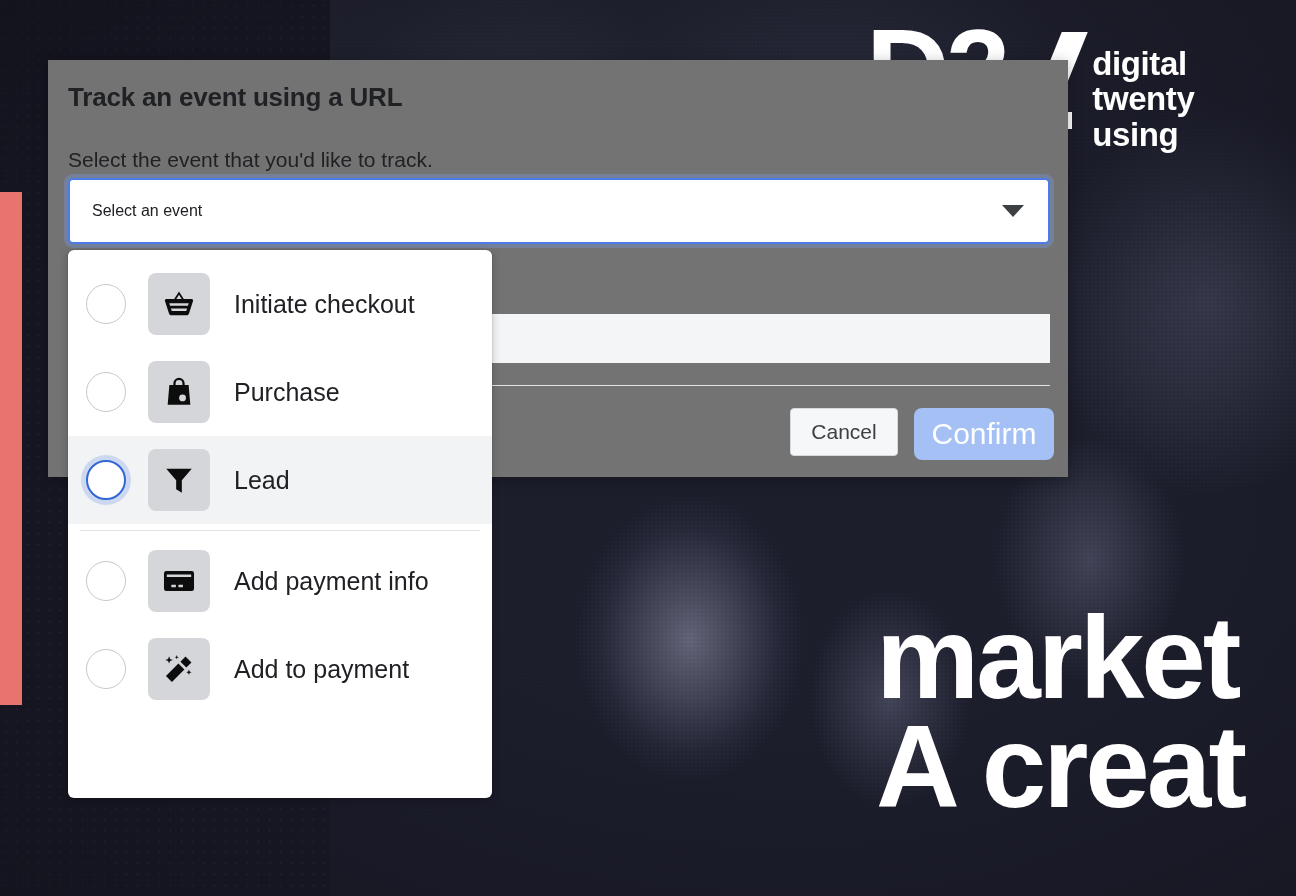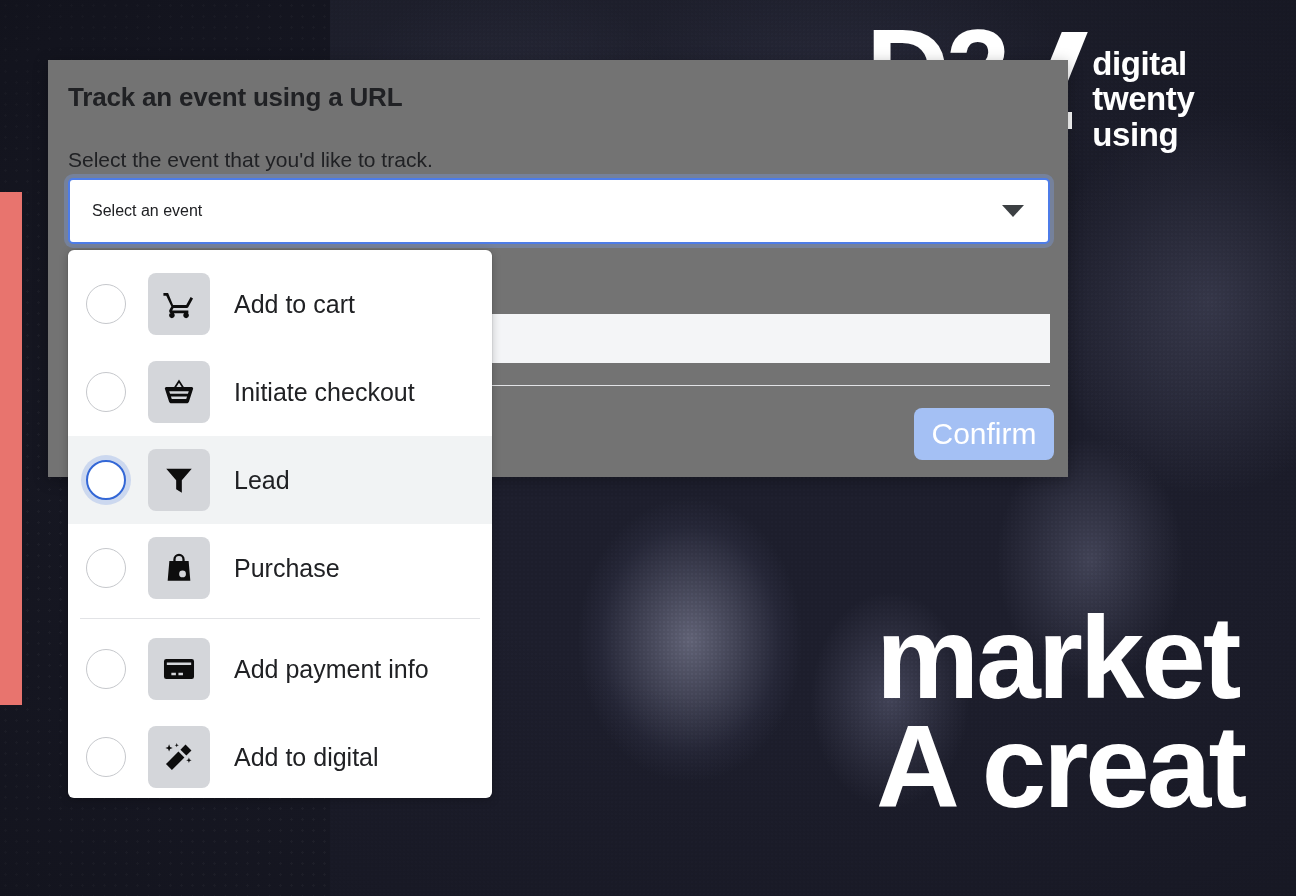--- a/index.html
+++ b/index.html
@@ -263,72 +263,64 @@
   </div>
 
   <div class="url-label">he URL.</div>
 
   <div class="url-input">
     <span class="url-input-text">.digitaltwentyfour.com/</span>
   </div>
 
   <div class="modal-divider"></div>
 
+  <button class="btn-cancel">Cancel</button>
   <button class="btn-confirm">Confirm</button>
 </div>
 
 <div class="dropdown" id="dropdown-panel">
     <div class="opt-row">
       <div class="radio"></div>
       <span class="icon-tile">
         <svg viewBox="0 0 24 24">
-          <path d="M7 18c-1.1 0-2 .9-2 2s.9 2 2 2 2-.9 2-2-.9-2-2-2zm10 0c-1.1 0-2 .9-2 2s.9 2 2 2 2-.9 2-2-.9-2-2-2zM7.2 14.8h9.9c.8 0 1.4-.4 1.7-1.1l3.1-5.6-1.7-1-3.1 5.6H7.8L4.3 4.2H1v2h2l3.6 7.6-1.4 2.5c-.5 1 .2 2.3 1.4 2.3h12v-2H7.2l.9-1.8z"></path>
-        </svg>
-      </span>
-      <span class="opt-label">Add to cart</span>
+          <path d="M12 3.2 8.6 8.4H3.1c-.8 0-1.3.8-1 1.5l2.9 9c.2.6.8 1.1 1.5 1.1h11c.7 0 1.3-.5 1.5-1.1l2.9-9c.3-.7-.2-1.5-1-1.5h-5.5L12 3.2zm0 2.2 1.9 3h-3.8l1.9-3zM5.1 11.4h13.8l-.6 1.9H5.7l-.6-1.9zm1.2 3.7h11.4l-.6 1.9H6.9l-.6-1.9z"></path>
+        </svg>
+      </span>
+      <span class="opt-label">Initiate checkout</span>
     </div>
     <div class="opt-row">
       <div class="radio"></div>
       <span class="icon-tile">
         <svg viewBox="0 0 24 24">
-          <path d="M12 3.2 8.6 8.4H3.1c-.8 0-1.3.8-1 1.5l2.9 9c.2.6.8 1.1 1.5 1.1h11c.7 0 1.3-.5 1.5-1.1l2.9-9c.3-.7-.2-1.5-1-1.5h-5.5L12 3.2zm0 2.2 1.9 3h-3.8l1.9-3zM5.1 11.4h13.8l-.6 1.9H5.7l-.6-1.9zm1.2 3.7h11.4l-.6 1.9H6.9l-.6-1.9z"></path>
-        </svg>
-      </span>
-      <span class="opt-label">Initiate checkout</span>
+          <path d="M16 7V6a4 4 0 0 0-8 0v1H5.2L4 21h16l-1.2-14H16zM9.6 6a2.4 2.4 0 0 1 4.8 0v1H9.6V6zm7.3 10.2a2.4 2.4 0 1 1-2.4-2.4 2.4 2.4 0 0 1 2.4 2.4z"></path>
+        </svg>
+      </span>
+      <span class="opt-label">Purchase</span>
     </div>
     <div class="opt-row highlighted">
       <div class="radio focused"></div>
       <span class="icon-tile">
         <svg viewBox="0 0 24 24">
           <path d="M3 4h18l-7 8.2V21l-4-2.4v-6.4L3 4z"></path>
         </svg>
       </span>
       <span class="opt-label">Lead</span>
-    </div>
-    <div class="opt-row">
-      <div class="radio"></div>
-      <span class="icon-tile">
-        <svg viewBox="0 0 24 24">
-          <path d="M16 7V6a4 4 0 0 0-8 0v1H5.2L4 21h16l-1.2-14H16zM9.6 6a2.4 2.4 0 0 1 4.8 0v1H9.6V6zm7.3 10.2a2.4 2.4 0 1 1-2.4-2.4 2.4 2.4 0 0 1 2.4 2.4z"></path>
-        </svg>
-      </span>
-      <span class="opt-label">Purchase</span>
     </div>
     <div class="opt-divider"></div>
     <div class="opt-row">
       <div class="radio"></div>
       <span class="icon-tile">
         <svg viewBox="0 0 24 24">
           <path d="M21 5H3a1.6 1.6 0 0 0-1.6 1.6v10.8A1.6 1.6 0 0 0 3 19h18a1.6 1.6 0 0 0 1.6-1.6V6.6A1.6 1.6 0 0 0 21 5zm-.4 4.2H3.4V7.4h17.2v1.8zm-14 5.4h3.2v1.8H6.6v-1.8zm5 0h3.2v1.8h-3.2v-1.8z"></path>
         </svg>
       </span>
       <span class="opt-label">Add payment info</span>
     </div>
     <div class="opt-row">
       <div class="radio"></div>
       <span class="icon-tile">
         <svg viewBox="0 0 24 24">
           <path d="M16.6 3.2 13 6.8 17.2 11l3.6-3.6-4.2-4.2zM11.6 8.2 2.8 17l4.2 4.2 8.8-8.8-4.2-4.2zM5 3l.7 1.9L7.6 5.6 5.7 6.3 5 8.2l-.7-1.9L2.4 5.6l1.9-.7L5 3zm14 9.4.5 1.4 1.4.5-1.4.5-.5 1.4-.5-1.4-1.4-.5 1.4-.5.5-1.4zM10.4 2.2l.4 1.1 1.1.4-1.1.4-.4 1.1-.4-1.1-1.1-.4 1.1-.4.4-1.1z"></path>
         </svg>
       </span>
-      <span class="opt-label">Add to digital</span>
+      <span class="opt-label">Add to payment</span>
     </div>
   </div>
 
 </body></html>

